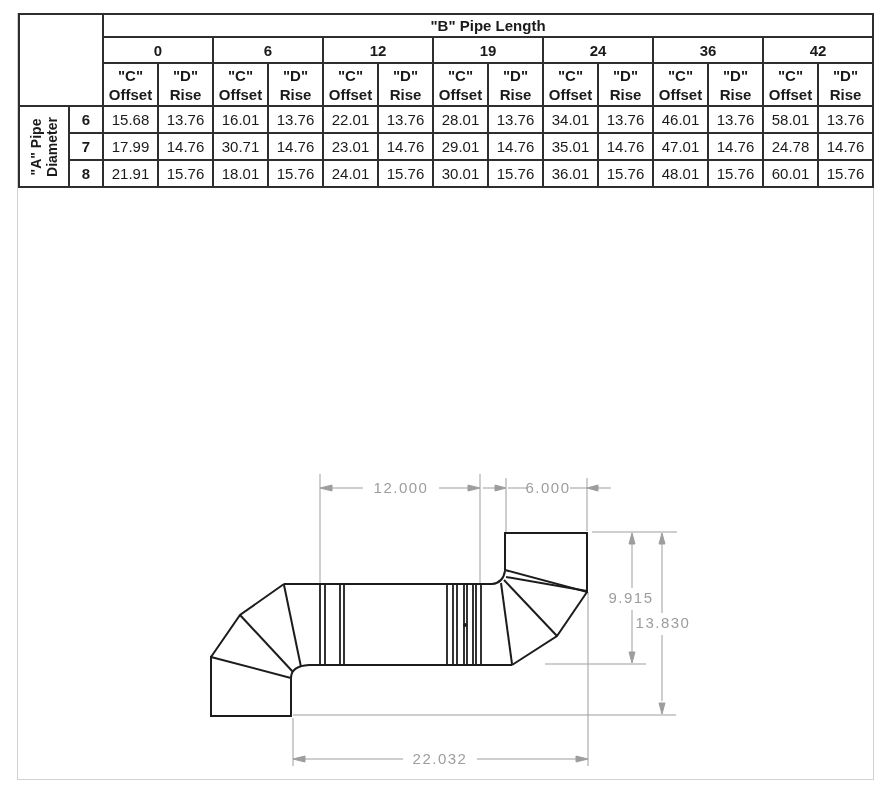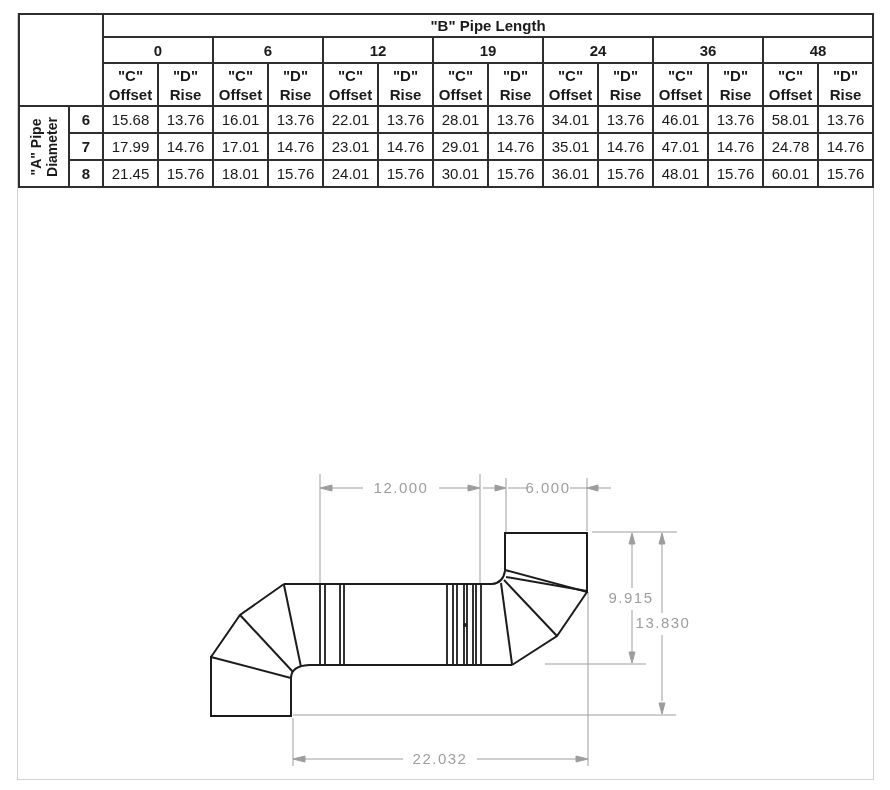--- a/index.html
+++ b/index.html
@@ -158,21 +158,21 @@
         <td class="corner" colspan="2" rowspan="3"></td>
         <td colspan="14">"B" Pipe Length</td>
       </tr>
       <tr class="r-lengths" id="lengths-row">
           <td colspan="2">0</td>
           <td colspan="2">6</td>
           <td colspan="2">12</td>
           <td colspan="2">19</td>
           <td colspan="2">24</td>
           <td colspan="2">36</td>
-          <td colspan="2">48</td>
+          <td colspan="2">42</td>
         </tr>
       <tr class="r-sub" id="subhead-row">
           <td>
             <div class="l1">"C"</div>
             <div class="l2">Offset</div>
           </td>
           <td>
             <div class="l1">"D"</div>
             <div class="l2">Rise</div>
           </td>
@@ -245,36 +245,36 @@
           <td>13.76</td>
           <td>46.01</td>
           <td>13.76</td>
           <td>58.01</td>
           <td>13.76</td>
         </tr>
       <tr class="r-data" id="data-row-1">
           <td class="dia">7</td>
           <td>17.99</td>
           <td>14.76</td>
-          <td>17.01</td>
+          <td>30.71</td>
           <td>14.76</td>
           <td>23.01</td>
           <td>14.76</td>
           <td>29.01</td>
           <td>14.76</td>
           <td>35.01</td>
           <td>14.76</td>
           <td>47.01</td>
           <td>14.76</td>
           <td>24.78</td>
           <td>14.76</td>
         </tr>
       <tr class="r-data" id="data-row-2">
           <td class="dia">8</td>
-          <td>21.45</td>
+          <td>21.91</td>
           <td>15.76</td>
           <td>18.01</td>
           <td>15.76</td>
           <td>24.01</td>
           <td>15.76</td>
           <td>30.01</td>
           <td>15.76</td>
           <td>36.01</td>
           <td>15.76</td>
           <td>48.01</td>

